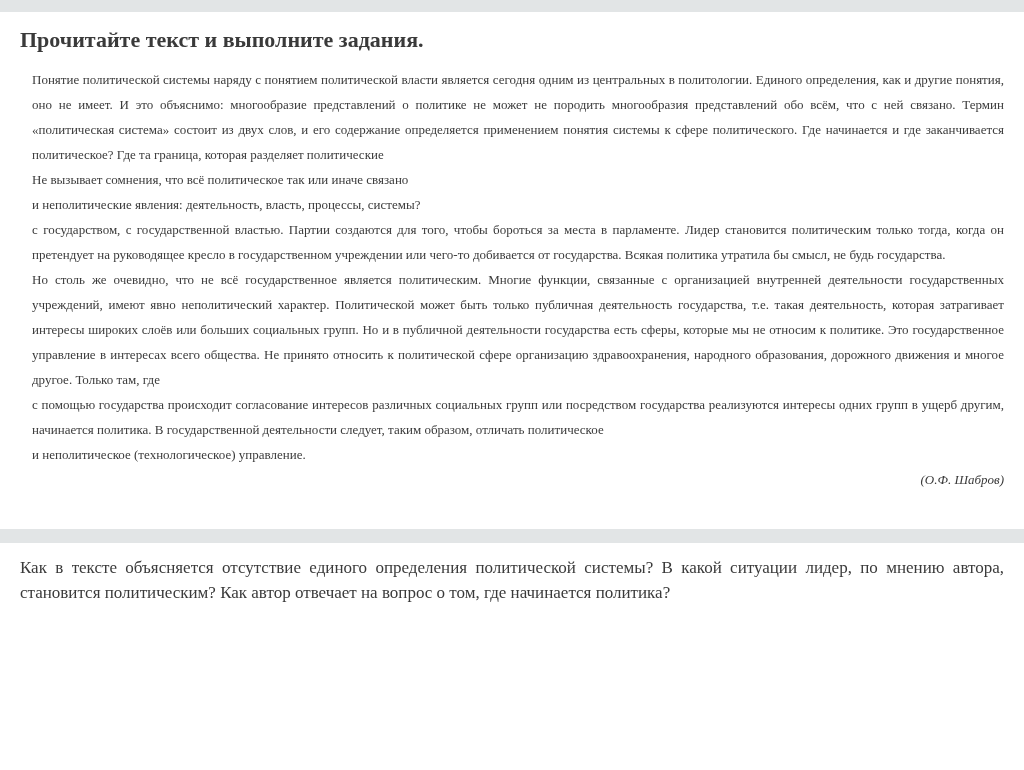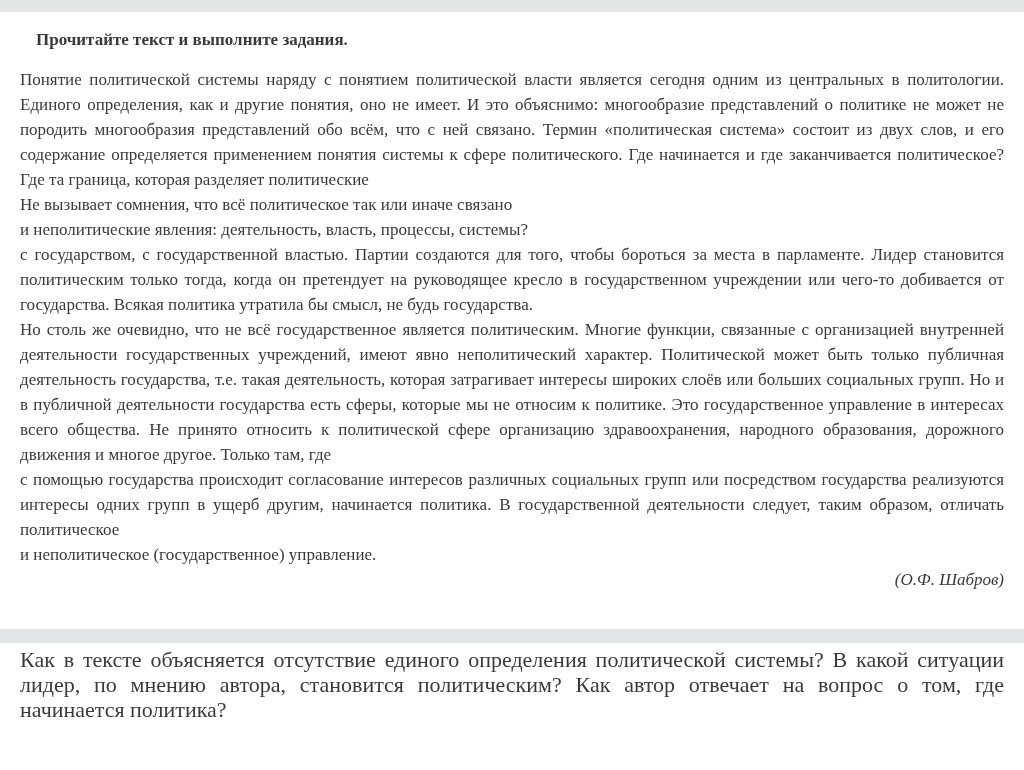--- a/index.html
+++ b/index.html
@@ -16,70 +16,71 @@
   }
   .top-bar {
     height: 12px;
     background: #e2e5e6;
   }
   .content {
     padding: 0 20px;
   }
   .instruction {
     font-weight: bold;
-    font-size: 17px;
+    font-size: 22px;
     line-height: 22px;
-    margin: 17px 0 0 16px;
+    margin: 17px 0 0 0;
   }
   .text-block {
     margin-top: 16px;
-    font-size: 17px;
+    font-size: 13px;
     line-height: 25px;
+    margin-left: 12px;
   }
   .seg {
     text-align: justify;
   }
   .author {
     font-style: italic;
     text-align: right;
   }
   .section-divider {
     height: 14px;
     background: #e2e5e6;
     margin-top: 37px;
   }
   .task-title {
     font-weight: bold;
     font-size: 17px;
     line-height: 22px;
     margin: 12px 0 0 0;
   }
   .question {
-    margin-top: 4px;
-    font-size: 22px;
+    margin-top: 12px;
+    font-size: 17px;
     line-height: 25px;
     text-align: justify;
   }
 </style>
 </head>
 <body>
 
 <div class="top-bar"></div>
 
 <div class="content">
   <p class="instruction">Прочитайте текст и выполните задания.</p>
 
   <div class="text-block">
     <div class="seg">Понятие политической системы наряду с понятием политической власти является сегодня одним из центральных в политологии. Единого определения, как и другие понятия, оно не имеет. И это объяснимо: многообразие представлений о политике не может не породить многообразия представлений обо всём, что с ней связано. Термин «политическая система» состоит из двух слов, и его содержание определяется применением понятия системы к сфере политического. Где начинается и где заканчивается политическое? Где та граница, которая разделяет политические</div>
     <div class="seg">Не вызывает сомнения, что всё политическое так или иначе связано</div>
     <div class="seg">и неполитические явления: деятельность, власть, процессы, системы?</div>
     <div class="seg">с государством, с государственной властью. Партии создаются для того, чтобы бороться за места в парламенте. Лидер становится политическим только тогда, когда он претендует на руководящее кресло в государственном учреждении или чего-то добивается от государства. Всякая политика утратила бы смысл, не будь государства.</div>
     <div class="seg">Но столь же очевидно, что не всё государственное является политическим. Многие функции, связанные с организацией внутренней деятельности государственных учреждений, имеют явно неполитический характер. Политической может быть только публичная деятельность государства, т.е. такая деятельность, которая затрагивает интересы широких слоёв или больших социальных групп. Но и в публичной деятельности государства есть сферы, которые мы не относим к политике. Это государственное управление в интересах всего общества. Не принято относить к политической сфере организацию здравоохранения, народного образования, дорожного движения и многое другое. Только там, где</div>
     <div class="seg">с помощью государства происходит согласование интересов различных социальных групп или посредством государства реализуются интересы одних групп в ущерб другим, начинается политика. В государственной деятельности следует, таким образом, отличать политическое</div>
-    <div class="seg">и неполитическое (государственное) управление.</div>
+    <div class="seg">и неполитическое (технологическое) управление.</div>
     <div class="seg author">(О.Ф. Шабров)</div>
   </div>
 </div>
 
 <div class="section-divider"></div>
 
 <div class="content">
   <div class="question">Как в тексте объясняется отсутствие единого определения политической системы? В какой ситуации лидер, по мнению автора, становится политическим? Как автор отвечает на вопрос о том, где начинается политика?</div>
 </div>
 

